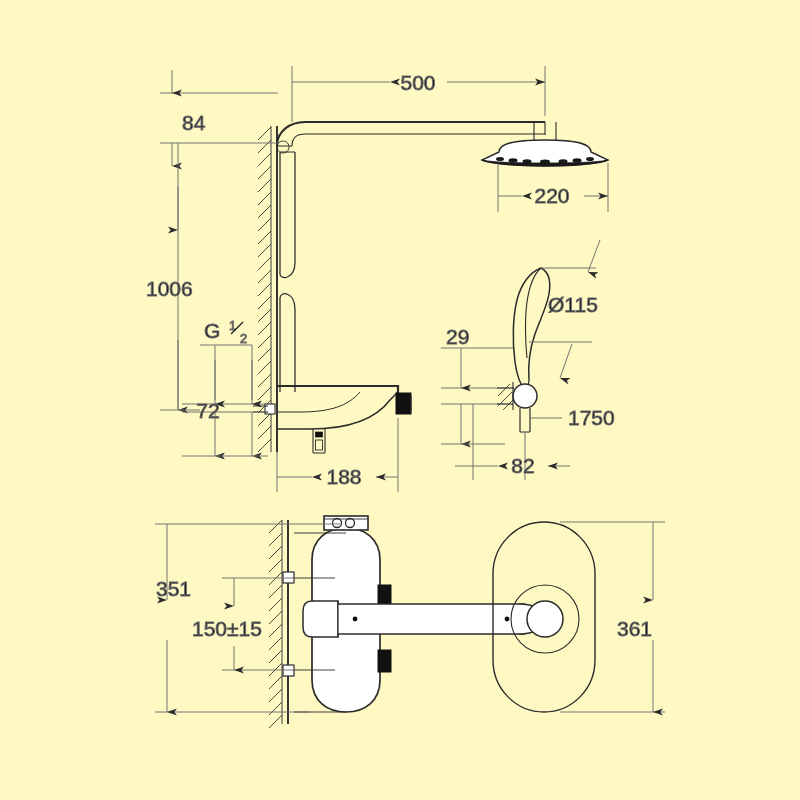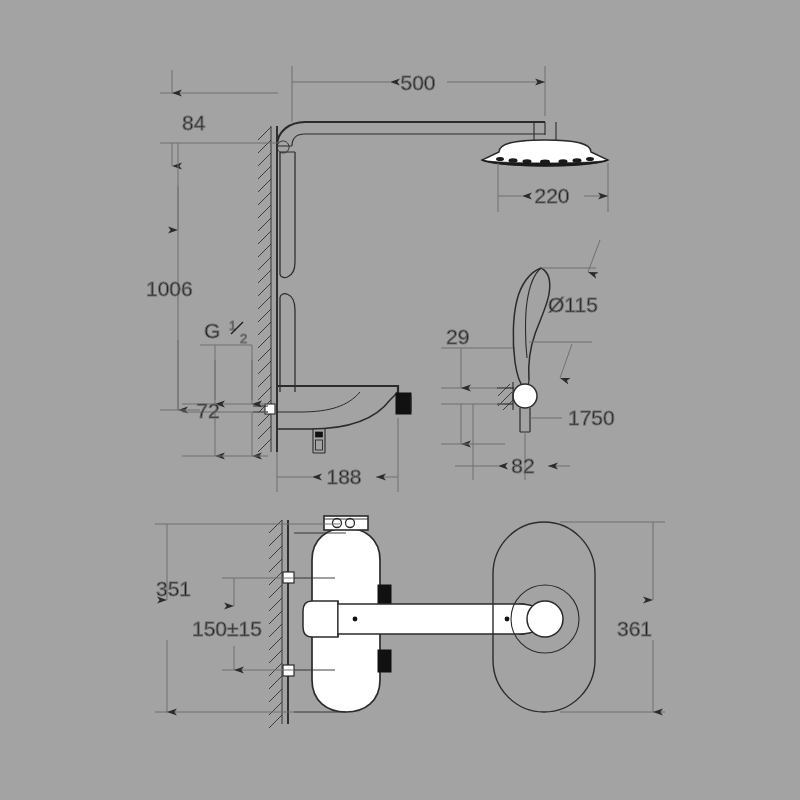--- a/index.html
+++ b/index.html
@@ -1,18 +1,18 @@
 <!DOCTYPE html>
 <html><head>
 <meta charset="utf-8">
 <style>
   html,body{margin:0;padding:0;background:#ffffff;}
   body{width:800px;height:800px;overflow:hidden;
        font-family:"Liberation Sans",sans-serif;}
-  #sheet{position:relative;width:800px;height:800px;background:#a3a3a3;}
+  #sheet{position:relative;width:800px;height:800px;background:#fef9c3;}
   svg{display:block;}
   .dim-txt{font-family:"Liberation Sans",sans-serif;font-size:21px;fill:#1a1a1a;}
   .dim-txt-sm{font-family:"Liberation Sans",sans-serif;font-size:13px;fill:#1a1a1a;}
 </style>
 </head>
 <body>
 
 <div id="sheet">
 <svg width="800" height="800" viewBox="0 0 800 800">
 

